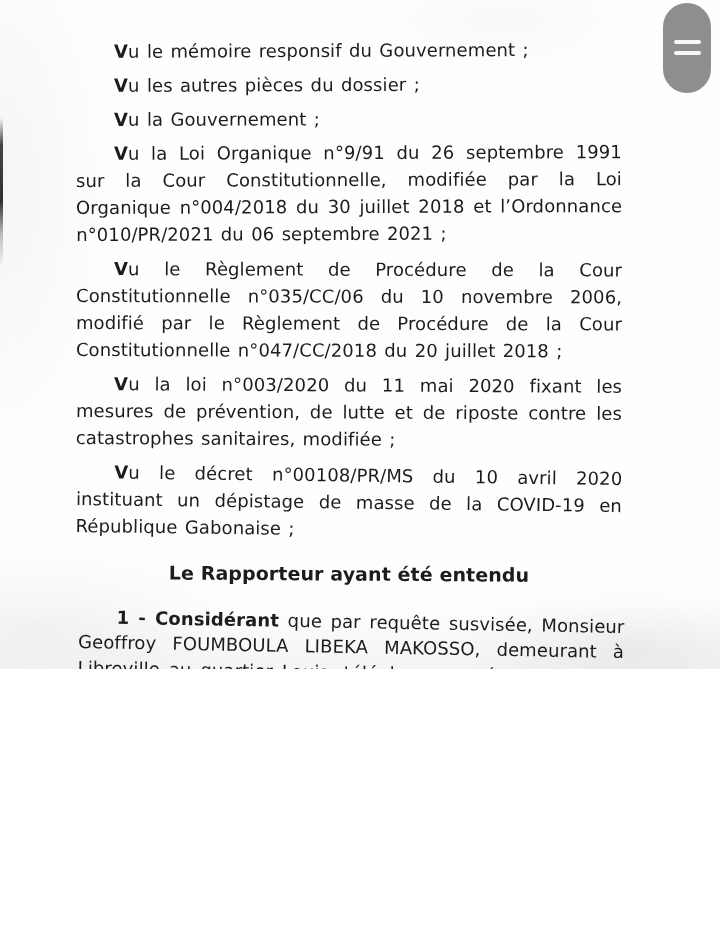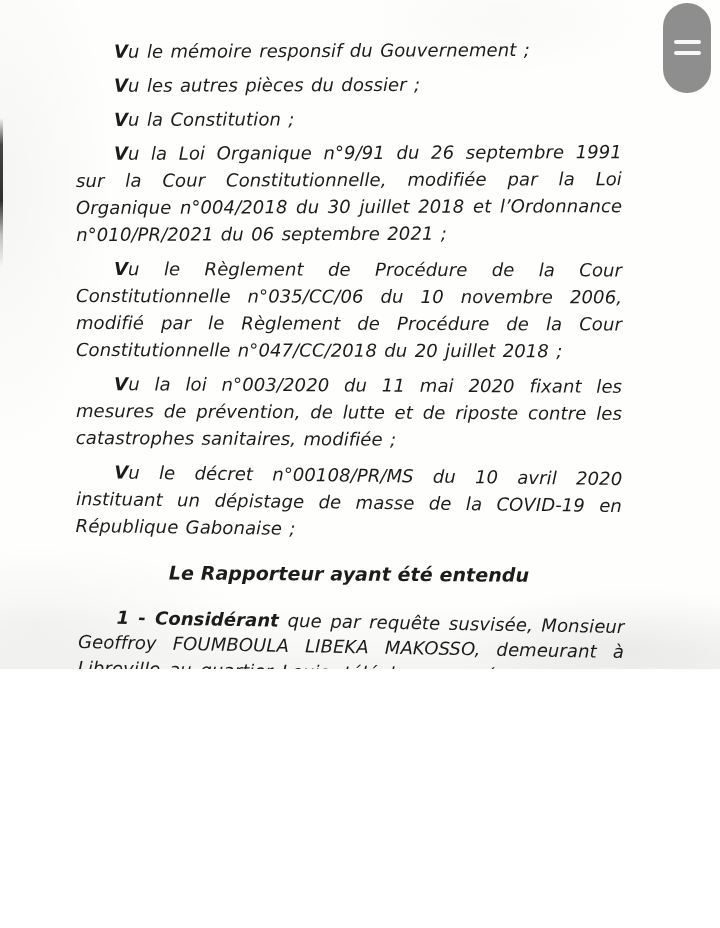--- a/index.html
+++ b/index.html
@@ -16,21 +16,20 @@
     height: 669px;
     overflow: hidden;
     color: #1c1c1c;
     background:
       linear-gradient(to bottom, rgba(0,0,0,0) 90%, rgba(0,0,0,0.04) 100%),
       radial-gradient(ellipse 260px 90px at 88% 97%, rgba(0,0,0,0.05), rgba(0,0,0,0) 70%),
       radial-gradient(ellipse 300px 110px at 5% 93%, rgba(0,0,0,0.04), rgba(0,0,0,0) 70%),
       radial-gradient(ellipse 160px 380px at 0% 28%, rgba(0,0,0,0.035), rgba(0,0,0,0) 72%),
       radial-gradient(ellipse 200px 80px at 70% 3%, rgba(0,0,0,0.02), rgba(0,0,0,0) 70%),
       #fefefd;
-    font-style: italic;
   }
   
   .edge-artifact {
     position: absolute;
     left: 0; top: 118px;
     width: 3px; height: 150px;
     background: linear-gradient(to bottom,
       rgba(25,25,25,0) 0%,
       rgba(25,25,25,0.8) 18%,
       rgba(25,25,25,0.9) 55%,
@@ -116,21 +115,21 @@
 
   <div class="edge-artifact"></div>
 
   <div class="content">
 
     <div id="vu-list">
   <p class="para vu"><span class="lead">V</span><span class="rest">u le mémoire responsif du Gouvernement ;</span></p>
 
   <p class="para vu"><span class="lead">V</span><span class="rest">u les autres pièces du dossier ;</span></p>
 
-  <p class="para vu"><span class="lead">V</span><span class="rest">u la Constitution ;</span></p>
+  <p class="para vu"><span class="lead">V</span><span class="rest">u la Gouvernement ;</span></p>
 
   <p class="para vu"><span class="lead">V</span><span class="rest">u la Loi Organique n°9/91 du 26 septembre 1991 sur la Cour Constitutionnelle, modifiée par la Loi Organique n°004/2018 du 30 juillet 2018 et l’Ordonnance n°010/PR/2021 du 06 septembre 2021 ;</span></p>
 
   <p class="para vu"><span class="lead">V</span><span class="rest">u le Règlement de Procédure de la Cour Constitutionnelle n°035/CC/06 du 10 novembre 2006, modifié par le Règlement de Procédure de la Cour Constitutionnelle n°047/CC/2018 du 20 juillet 2018 ;</span></p>
 
   <p class="para vu"><span class="lead">V</span><span class="rest">u la loi n°003/2020 du 11 mai 2020 fixant les mesures de prévention, de lutte et de riposte contre les catastrophes sanitaires, modifiée ;</span></p>
 
   <p class="para vu"><span class="lead">V</span><span class="rest">u le décret n°00108/PR/MS du 10 avril 2020 instituant un dépistage de masse de la COVID-19 en République Gabonaise ;</span></p>
 </div>
 

